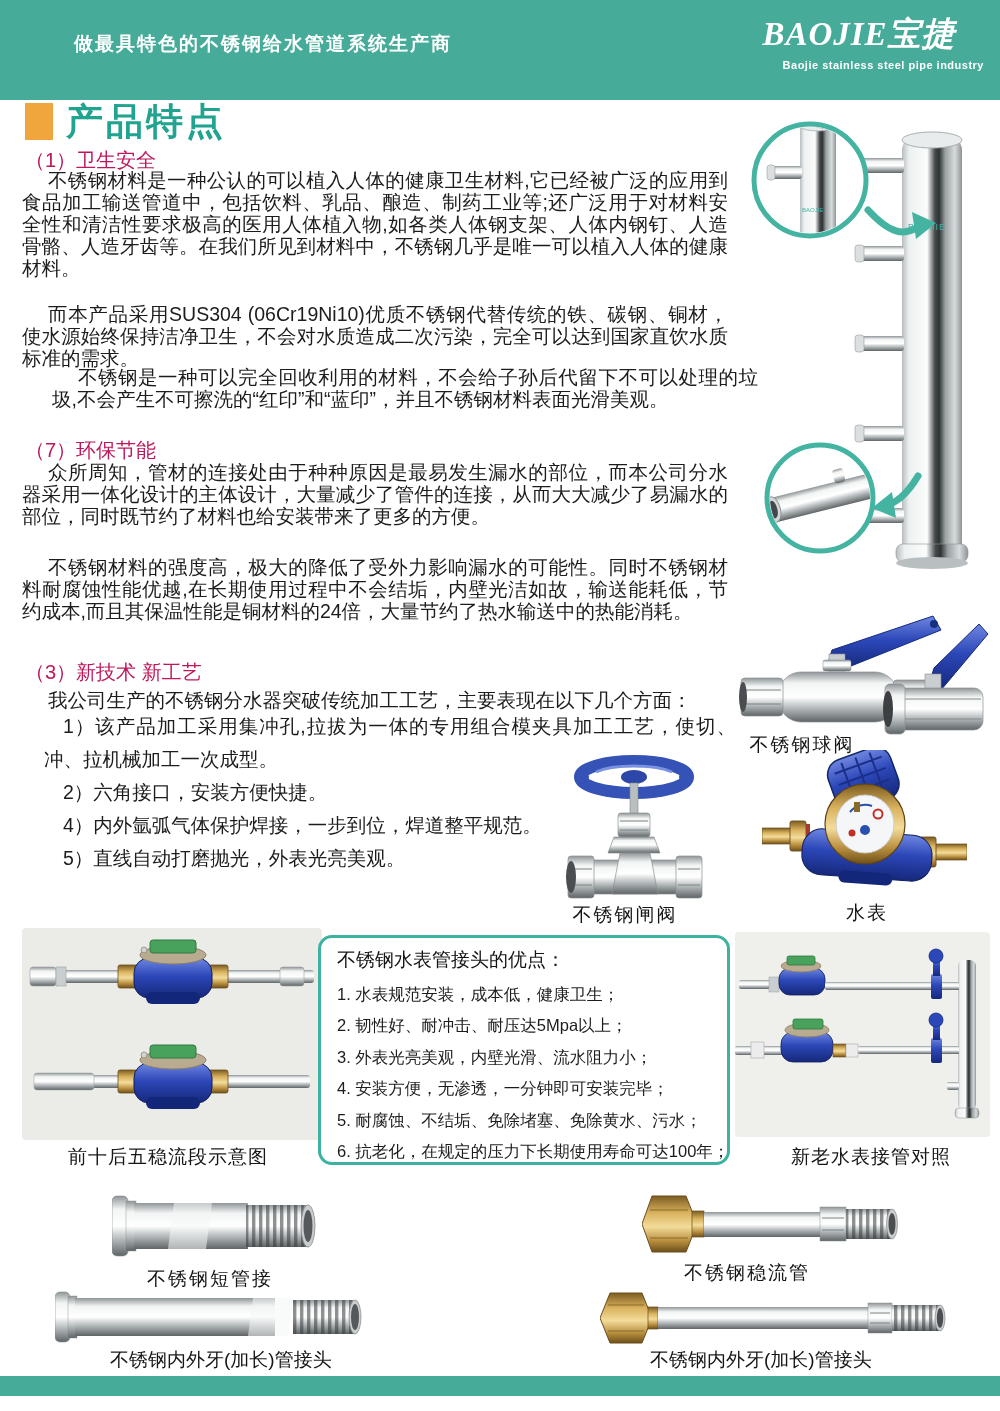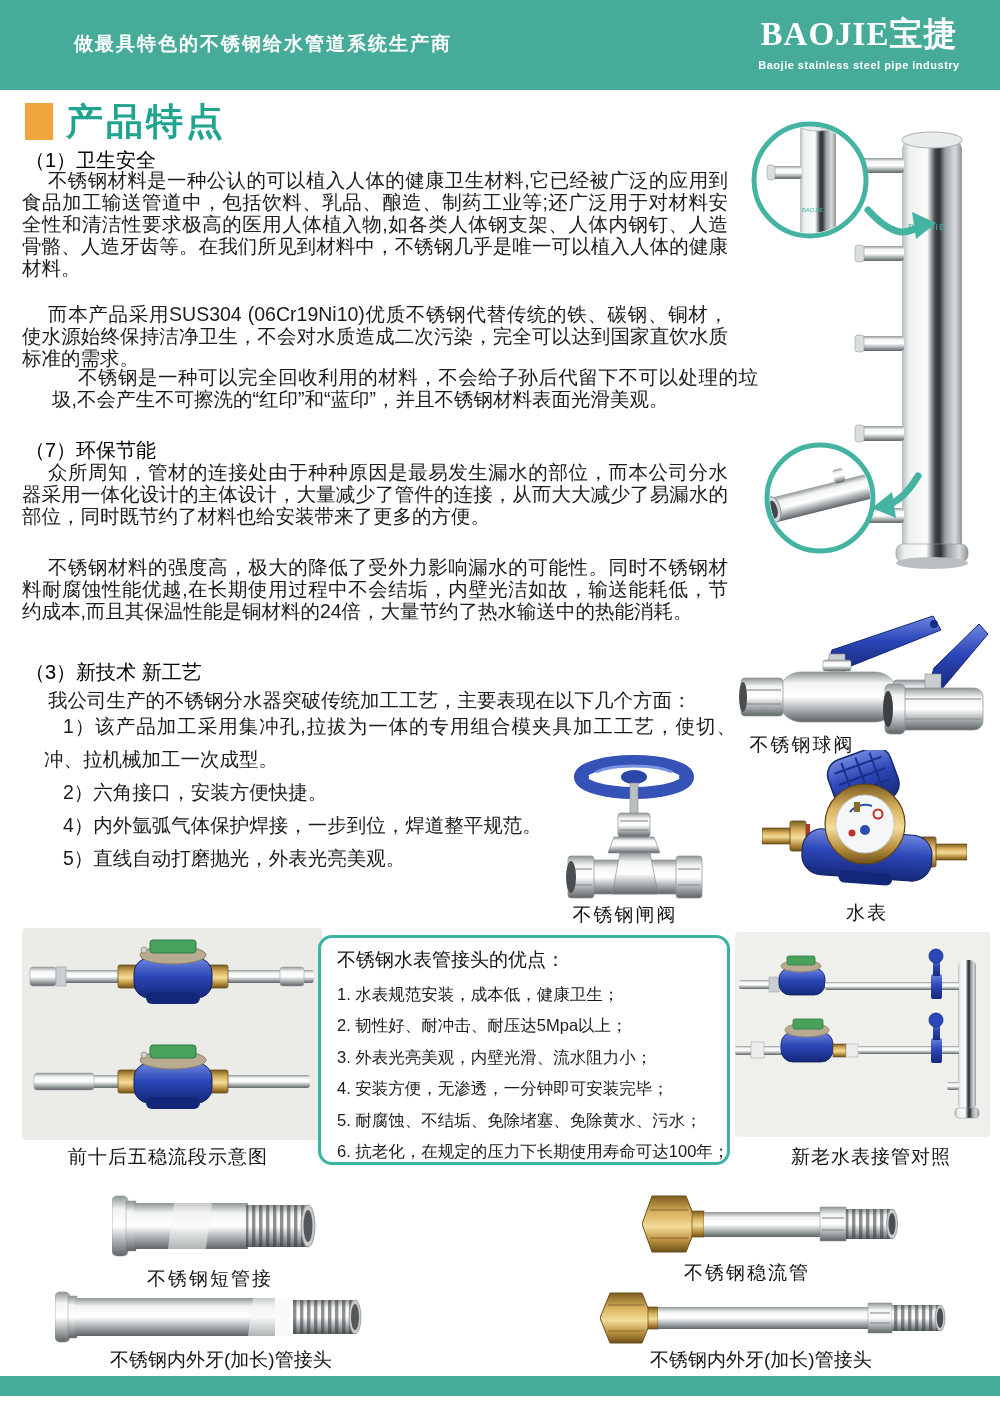--- a/index.html
+++ b/index.html
@@ -1,29 +1,29 @@
 <!DOCTYPE html>
 <html><head>
 <meta charset="utf-8">
 <style>
   html,body{margin:0;padding:0;background:#ffffff;}
   .page{position:relative;width:1000px;height:1411px;background:#ffffff;overflow:hidden;
         font-family:"Liberation Sans","DejaVu Sans",sans-serif;}
   .abs{position:absolute;}
   
-  .hdr{position:absolute;left:0;top:0;width:1000px;height:90px;background:#47ab9a;}
+  .hdr{position:absolute;left:0;top:0;width:1000px;height:100px;background:#47ab9a;}
   .slogan{position:absolute;left:74px;top:31px;font-size:19px;font-weight:bold;color:#fff;letter-spacing:2px;white-space:nowrap;}
   .logo{position:absolute;right:16px;top:12px;width:250px;text-align:center;color:#fff;}
-  .logo-main{font-size:33px;font-weight:bold;letter-spacing:1px;white-space:nowrap;font-family:"Liberation Serif","DejaVu Serif",serif;}
-  .logo-sub{font-size:11px;font-weight:bold;margin-top:2px;letter-spacing:0.5px;white-space:nowrap;}
+  .logo-main{font-size:33px;font-weight:bold;letter-spacing:1px;white-space:nowrap;font-family:"Liberation Serif","DejaVu Serif",serif;font-style:italic;}
+  .logo-sub{font-size:11px;font-weight:bold;margin-top:2px;letter-spacing:0.5px;white-space:nowrap;text-align:right;}
   
   .title-square{position:absolute;left:25px;top:103px;width:28px;height:37px;background:#f0a63c;}
   .page-title{position:absolute;left:66px;top:97px;font-size:37px;font-weight:bold;color:#21a48f;letter-spacing:3px;}
   
-  .sec-h{position:absolute;left:25px;font-size:20px;color:#000000;white-space:nowrap;}
+  .sec-h{position:absolute;left:25px;font-size:20px;color:#be185d;white-space:nowrap;}
   .para{position:absolute;left:22px;width:706px;font-size:19.5px;line-height:22px;color:#1c1c1c;text-align:justify;text-indent:26px;}
   .s3wrap{position:absolute;left:44px;top:710px;width:692px;font-size:19.5px;color:#1c1c1c;}
   .s3item{line-height:33px;text-indent:19px;text-align:justify;}
   
   .caption{position:absolute;font-size:19px;color:#161616;text-align:center;letter-spacing:2px;white-space:nowrap;}
   
   .adv-box{position:absolute;left:318px;top:935px;width:412px;height:230px;border:3px solid #3cb3a0;border-radius:14px;background:#fff;box-sizing:border-box;padding:9px 14px 12px 16px;}
   .adv-title{font-size:19px;color:#141414;white-space:nowrap;}
   .adv-item{font-size:16.5px;line-height:31.4px;color:#1c1c1c;white-space:nowrap;}
   

